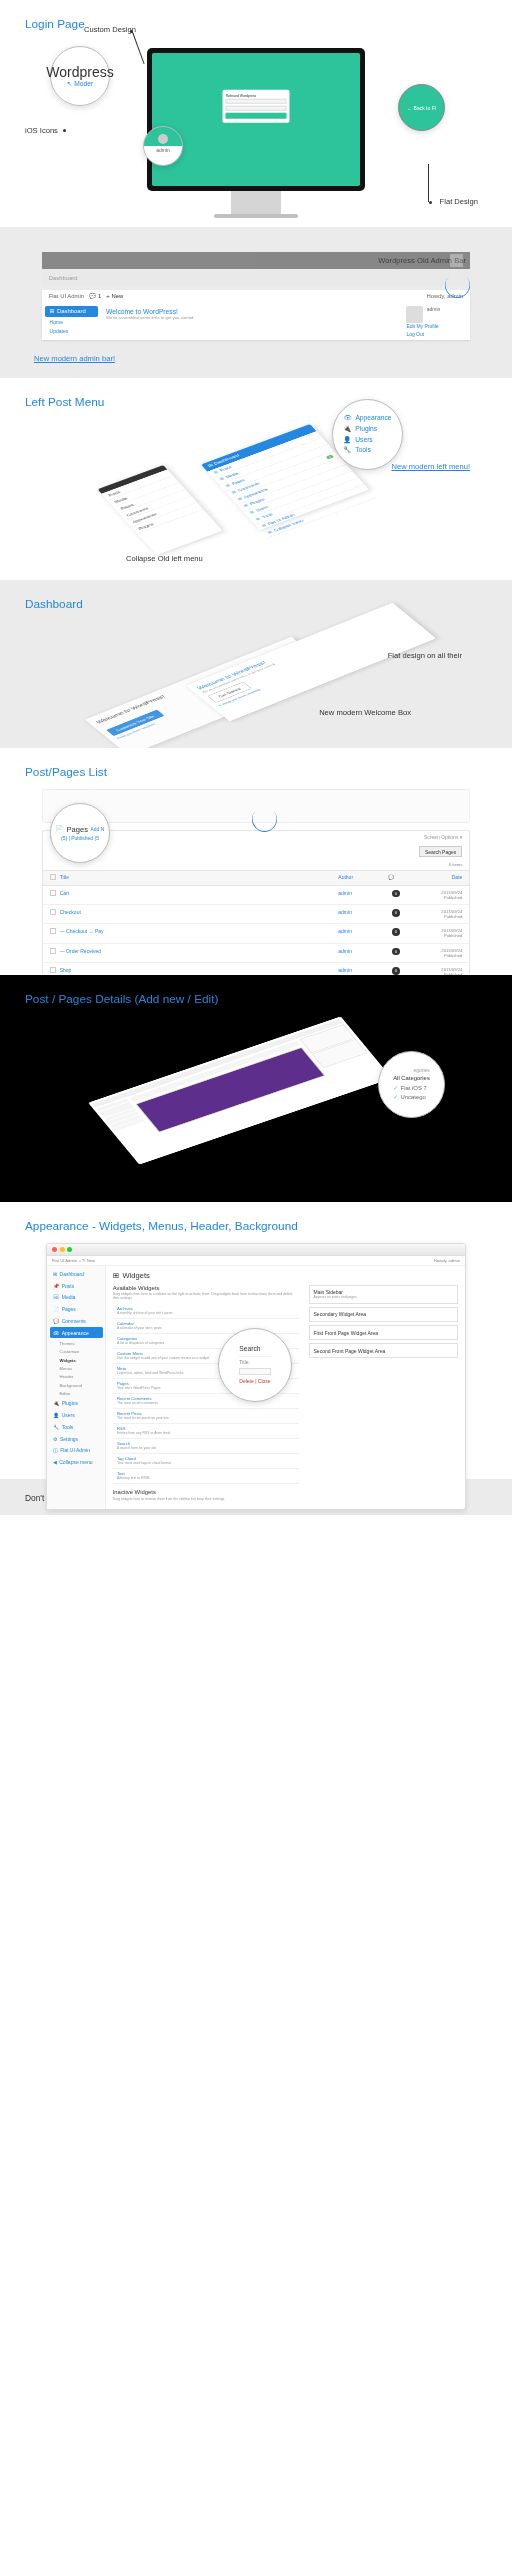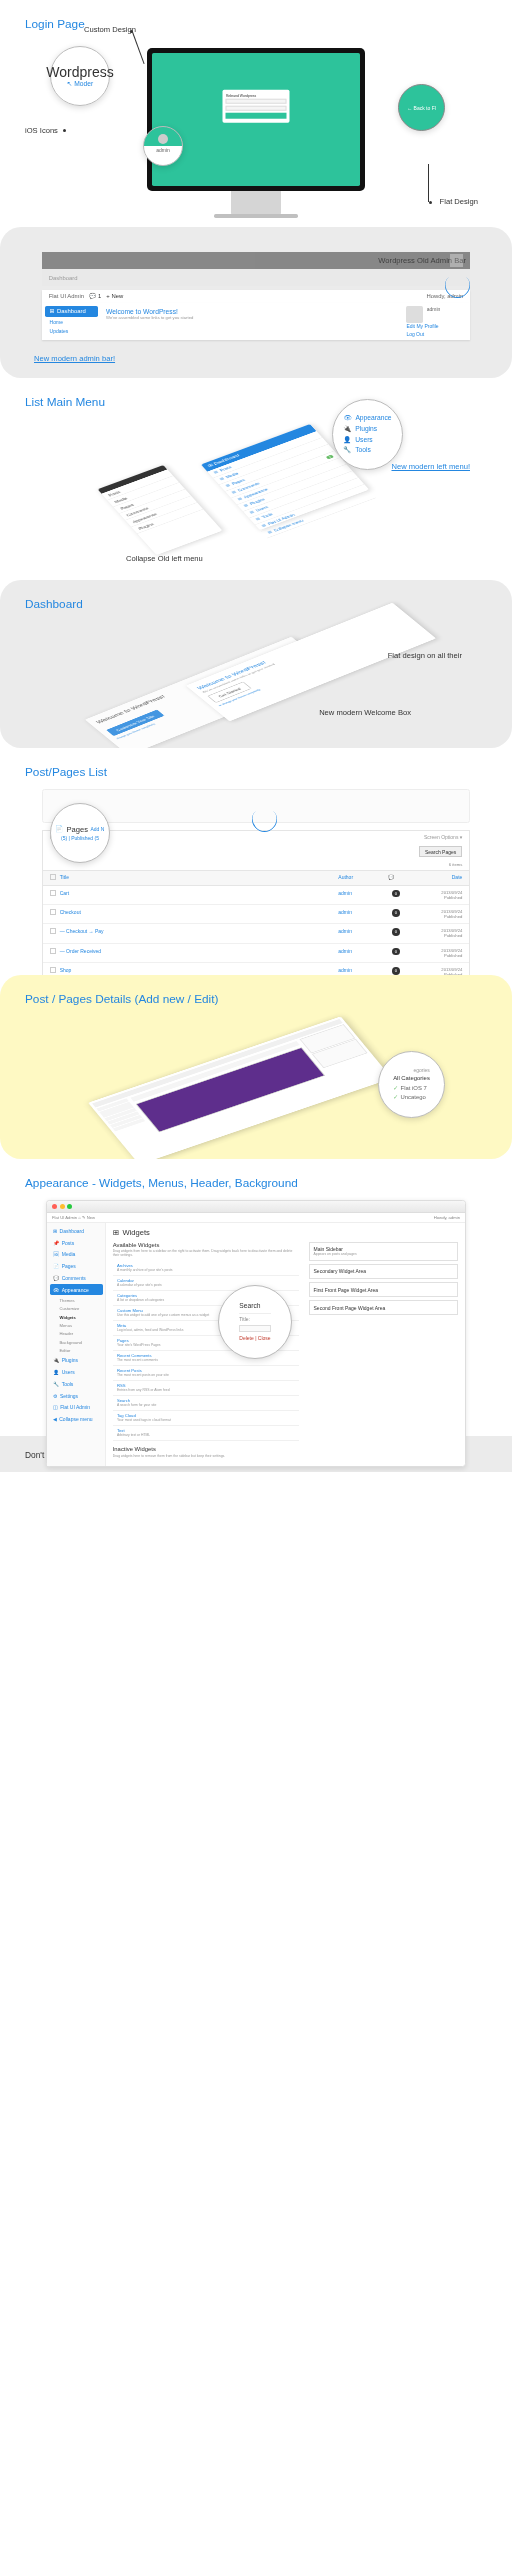--- a/index.html
+++ b/index.html
@@ -1,17 +1,17 @@
 <!DOCTYPE html>
 <html style="font-size:13.4px"><head>
 <meta charset="utf-8">
 <style>
 * { margin: 0; padding: 0; box-sizing: border-box; }
 body { font-family: -apple-system, Helvetica, Arial, sans-serif; width: 512px; background: #fff; font-size: 8.4px; color: #333; }
-.section { padding: 17px 25px; border-radius: 21px; }
+.section { padding: 17px 25px; }
 .section-title { color: #2487e0; font-size: 11.8px; font-weight: 400; margin-bottom: 6.7px; }
 .annotation { color: #333; font-size: 7.6px; }
 .annotation.blue { color: #2487e0; text-decoration: underline; }
 
 
 .login-sec { background: #fff; position: relative; height: 227px; }
 .monitor { width: 218px; height: 143px; background: #111; border-radius: 5px; margin: 17px auto 0; position: relative; padding: 5px; }
 .screen { width: 100%; height: 100%; background: #2dc39b; border-radius: 1.7px; position: relative; overflow: hidden; }
 .login-box { position: absolute; left: 50%; top: 40%; transform: translate(-50%,-50%); width: 67px; background: #fff; border-radius: 1.7px; padding: 3.4px; }
 .login-box .lbl { font-size: 3.4px; color: #333; }
@@ -110,21 +110,21 @@
 .trow { display: flex; padding: 4.2px 6.7px; border-bottom: 0.8px solid #f0f0f0; font-size: 5px; }
 .trow .c1 { width: 10px; }
 .trow .c2 { flex: 1; color: #2487e0; }
 .trow .c3 { width: 50px; color: #2487e0; }
 .trow .c4 { width: 15px; text-align: center; }
 .trow .c4 .ccirc { display: inline-block; width: 7.6px; height: 7.6px; border-radius: 50%; background: #333; color: #fff; font-size: 4.2px; line-height: 7.6px; }
 .trow .c5 { width: 59px; text-align: right; color: #888; font-size: 4.2px; }
 .chk { width: 5.9px; height: 5.9px; border: 0.8px solid #ccc; display: inline-block; }
 
 
-.details-sec { background: #fef9c3; height: 184px; position: relative; }
+.details-sec { background: #000000; height: 227px; position: relative; }
 .details-wrap { position: relative; margin: 12.6px auto; width: 353px; height: 134px; }
 .details-panel { position: absolute; width: 286px; height: 109px; background: #fff; box-shadow: 1.7px 1.7px 8.4px rgba(0,0,0,0.2); transform: rotateX(50deg) rotateZ(-28deg); border-radius: 2.5px; left: 17px; top: 17px; padding: 3.4px; }
 .details-panel .top { height: 6.7px; background: #f0f0f0; }
 .details-panel .body { display: flex; margin-top: 1.7px; }
 .details-panel .side { width: 34px; }
 .details-panel .side div { height: 5px; background: #f5f5f5; margin-bottom: 0.8px; }
 .details-panel .main { flex: 1; padding: 1.7px 3.4px; }
 .details-panel .editor { height: 50px; background: #5e2e8c; margin-top: 3.4px; border: 0.8px solid #ccc; }
 .details-panel .rcol { width: 50px; }
 .details-panel .rbox { height: 25px; border: 0.8px solid #e5e5e5; margin-bottom: 1.7px; background: #fafafa; }
@@ -234,21 +234,21 @@
       <div class="av"></div>
       <div class="nm">admin</div>
       <span class="lnk">Edit My Profile</span>
       <span class="lnk">Log Out</span>
     </div>
   </div>
   <div class="annotation blue ann-newbar">New modern admin bar!</div>
 </div>
 
 <div class="section left-menu-sec">
-  <div class="section-title">List Main Menu</div>
+  <div class="section-title">Left Post Menu</div>
   <div class="iso-wrap">
     <div class="iso-panel iso-old">
       <div style="background:#333;height:8.4px;border-radius:2.5px 2.5px 0 0"></div>
       <div class="iso-menu-item">Posts</div>
       <div class="iso-menu-item">Media</div>
       <div class="iso-menu-item">Pages</div>
       <div class="iso-menu-item">Comments</div>
       <div class="iso-menu-item">Appearance</div>
       <div class="iso-menu-item">Plugins</div>
     </div>

